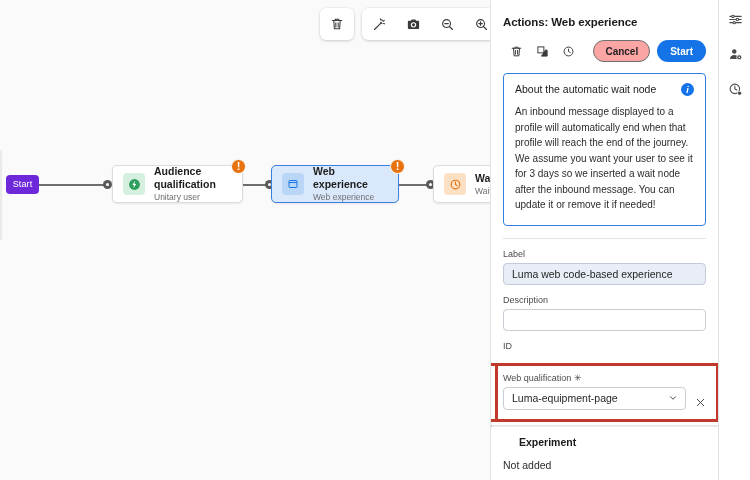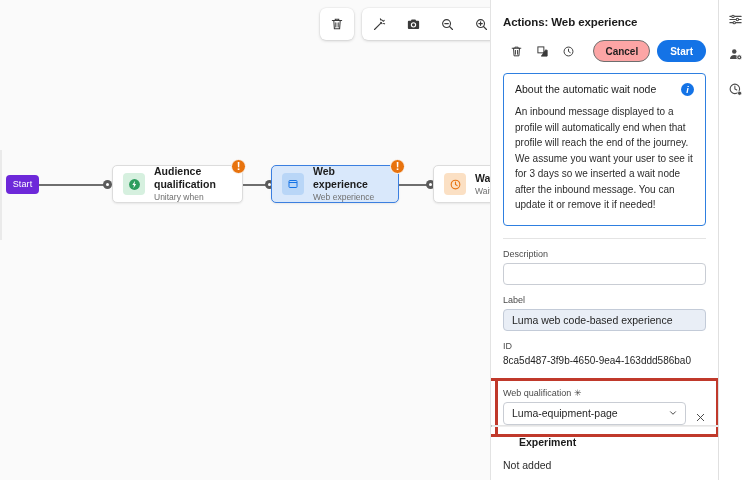--- a/index.html
+++ b/index.html
@@ -308,21 +308,21 @@
 
       <div class="node" style="left:112px; top:165px; width:131px;">
         <div class="node-ico ico-green">
           <svg width="13" height="13" viewBox="0 0 24 24" fill="#2d9d5e">
             <circle cx="12" cy="12" r="10" fill="#2d9d5e"></circle>
             <path d="M13 5l-5 8h3l-1 6 5-8h-3z" fill="#ffffff"></path>
           </svg>
         </div>
         <div class="node-txt">
           <div class="node-title">Audience qualification</div>
-          <div class="node-sub">Unitary when</div>
+          <div class="node-sub">Unitary user</div>
         </div>
       </div>
       <div class="warn-badge" style="left:231px; top:159px;">!</div>
 
       <div class="link" style="left:243px; width:28px;"></div>
       <div class="port" style="left:265px;"></div>
 
       <div class="node selected" style="left:271px; top:165px; width:128px;">
         <div class="node-ico ico-blue">
           <svg width="12" height="12" viewBox="0 0 24 24" fill="none" stroke="#1473e6" stroke-width="2">
@@ -393,34 +393,33 @@
           <div class="info-title">About the automatic wait node</div>
           <div class="info-icon">i</div>
         </div>
         <div class="info-text">An inbound message displayed to a profile will automatically end when that profile will reach the end of the journey. We assume you want your user to see it for 3 days so we inserted a wait node after the inbound message. You can update it or remove it if needed!</div>
       </div>
 
       <hr class="sec-divider">
 
       
       <div class="field">
+        <div class="field-label">Label</div>
+        <input class="txt-input filled" type="text" value="Luma web code-based experience" style="">
+      </div>
+
+      
+      <div class="field">
         <div class="field-label">Description</div>
         <input class="txt-input" type="text" value="" style="">
       </div>
 
       
       <div class="field">
-        <div class="field-label">Label</div>
-        <input class="txt-input filled" type="text" value="Luma web code-based experience" style="">
-      </div>
-
-      
-      <div class="field">
         <div class="field-label">ID</div>
-        <div class="id-value">8ca5d487-3f9b-4650-9ea4-163ddd586ba0</div>
       </div>
 
       
       <div class="highlight-box">
         <div class="hl-edge-l"></div>
         <div class="hl-edge-r"></div>
         <div class="hl-inner">
           <div class="field-label">
             <span>Web qualification</span>
             <span class="req-star">✳</span>

